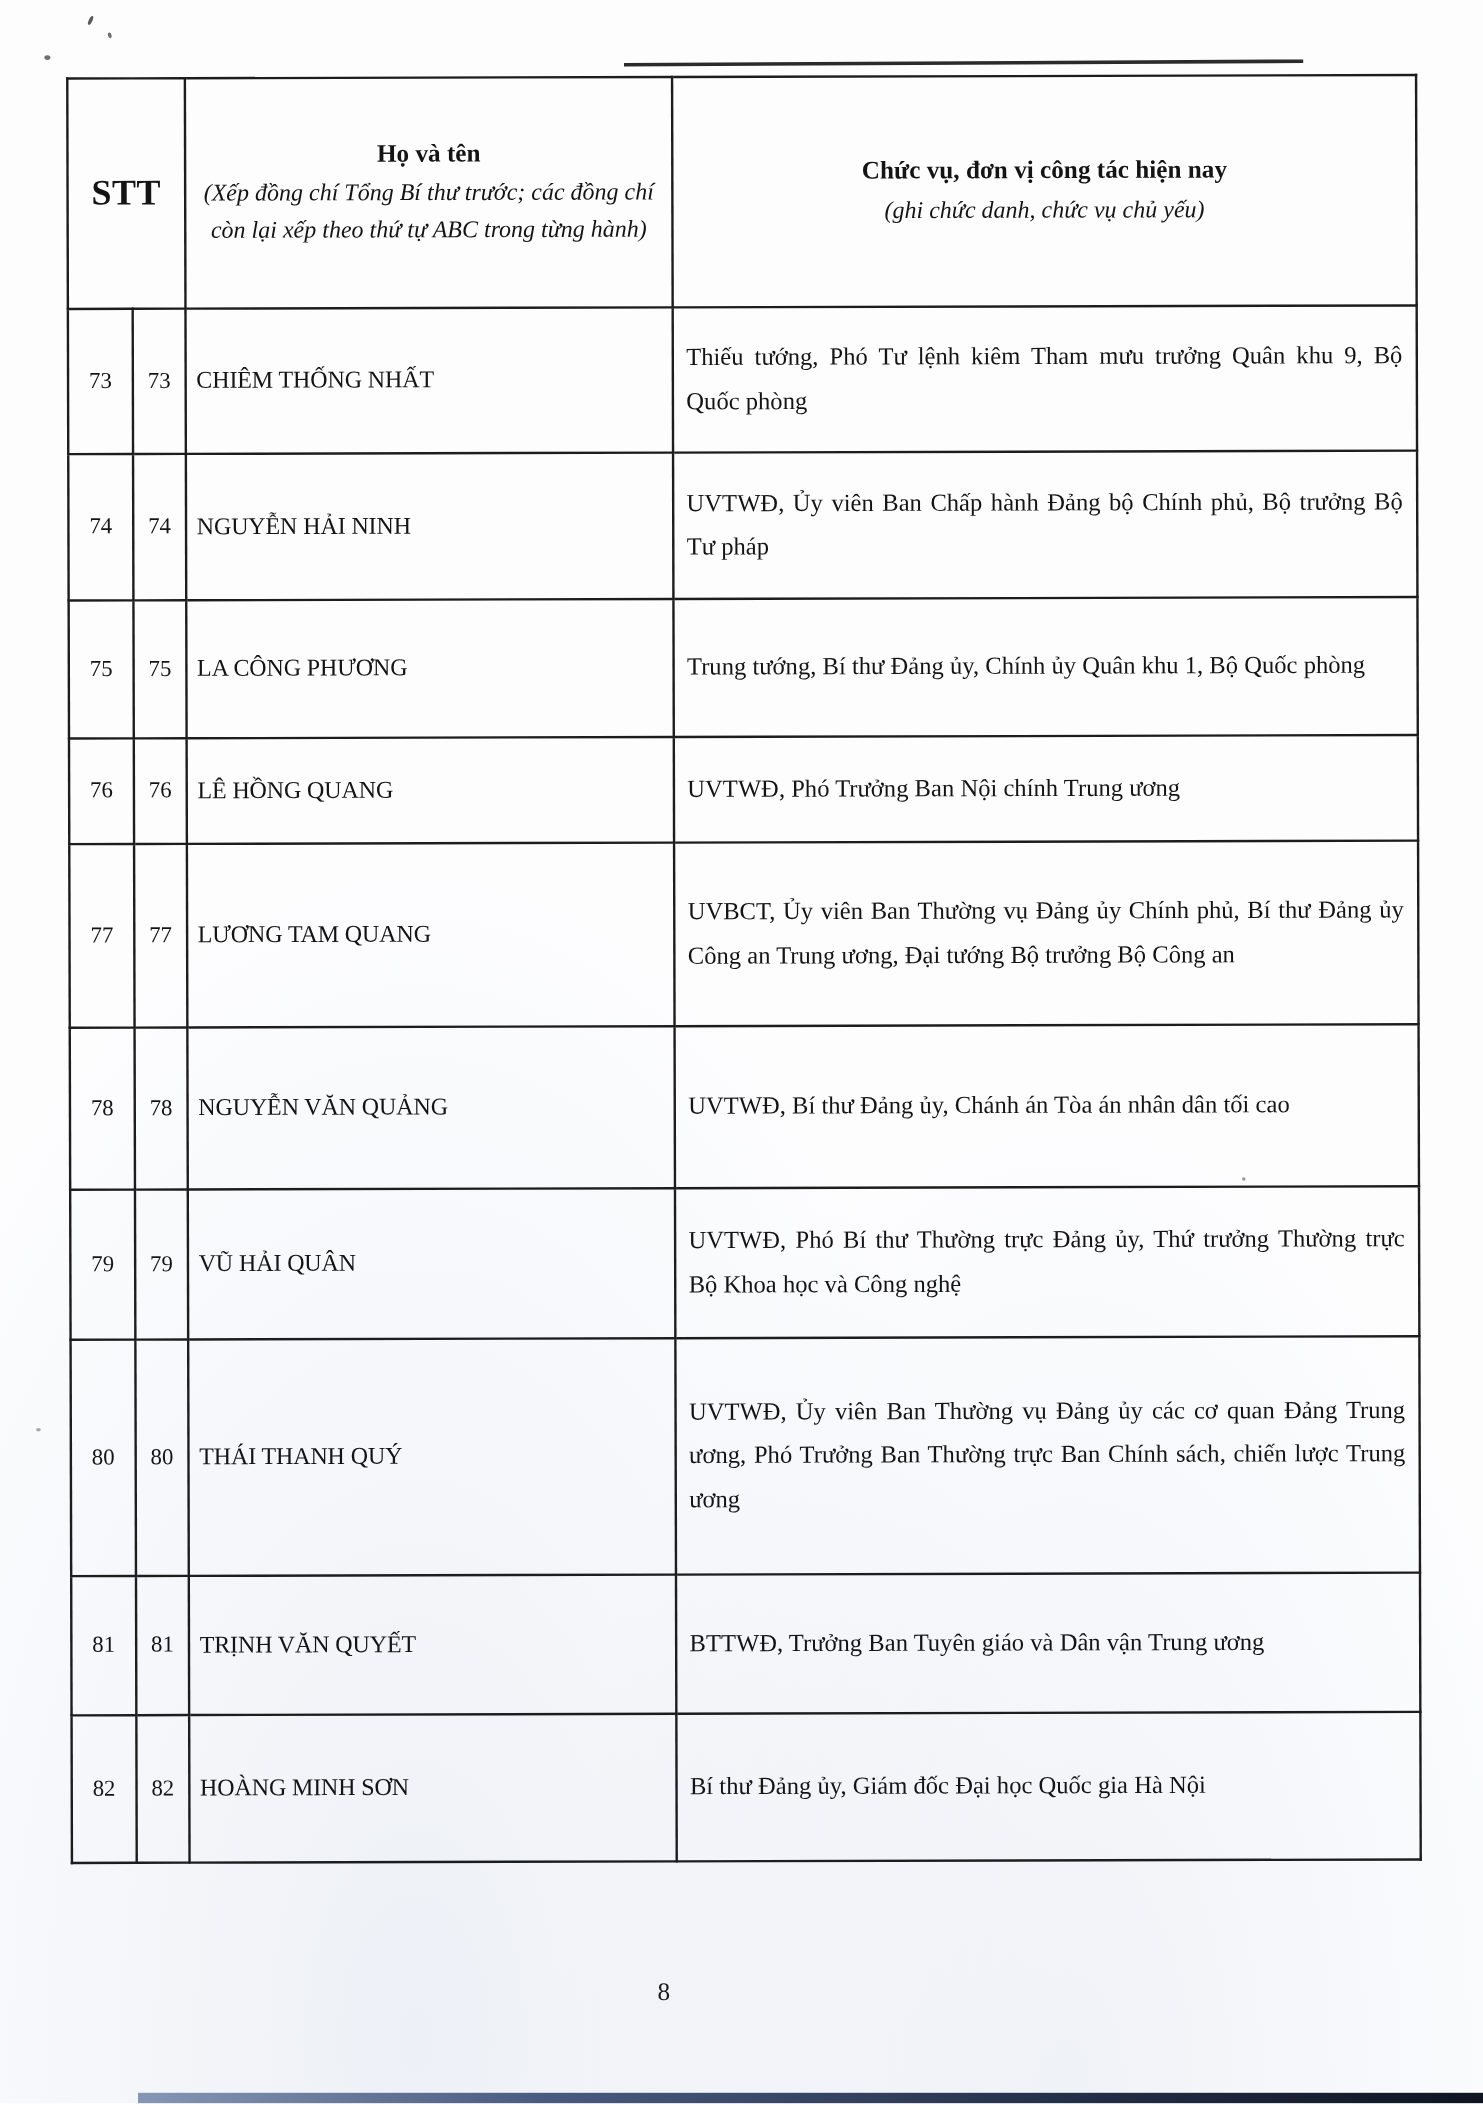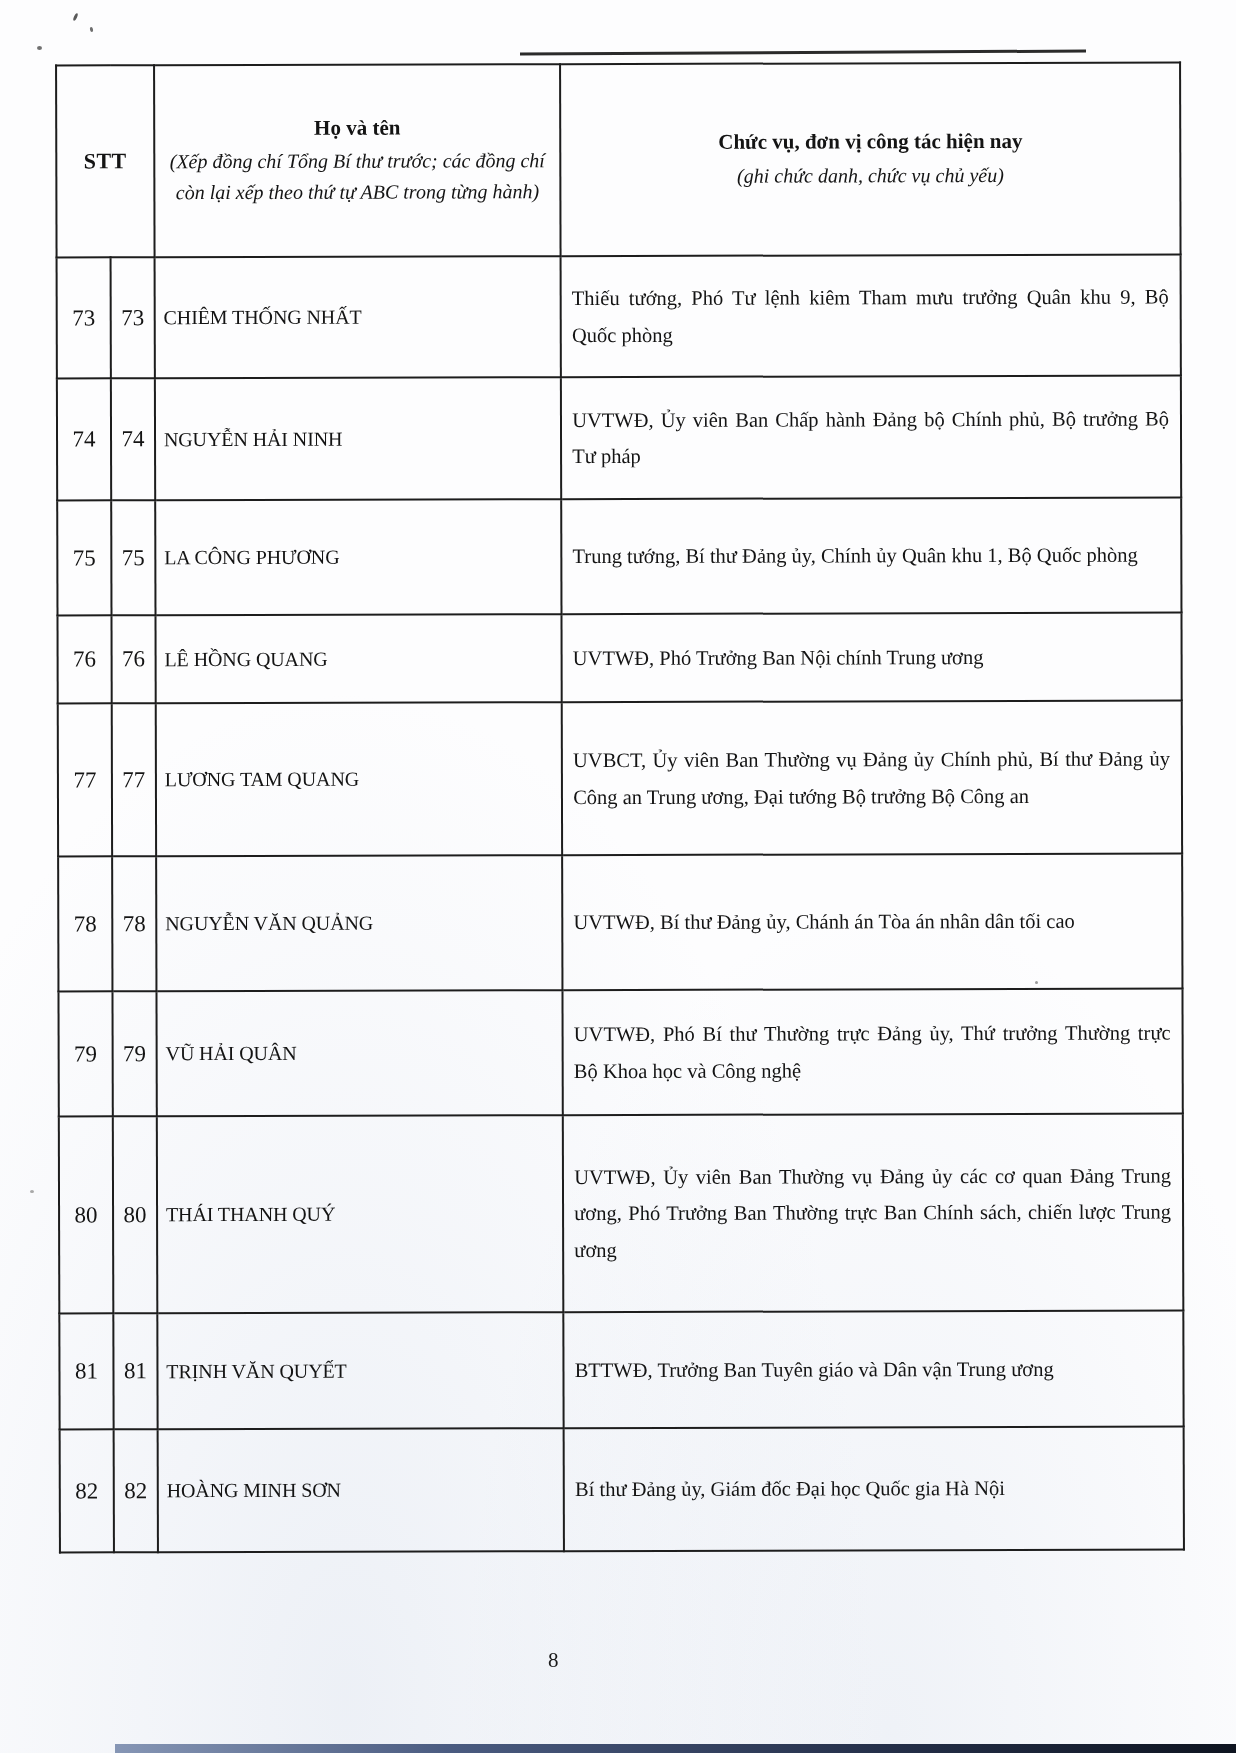--- a/index.html
+++ b/index.html
@@ -18,26 +18,26 @@
     position:absolute;left:57px;top:63px;width:1126px;
     border-collapse:collapse;
     transform:rotate(-0.15deg);
   }
   table.doc th, table.doc td{
     border:2px solid #1d1d1d;
     vertical-align:middle;
   }
   thead tr{height:192px;}
   th{font-weight:normal;}
-  .th-stt{font-weight:bold;font-size:22px;text-align:center;letter-spacing:0.5px;}
+  .th-stt{font-weight:bold;font-size:30px;text-align:center;letter-spacing:0.5px;}
   .th-name{text-align:center;padding:0 12px;}
   .th-pos{text-align:center;padding:0 30px;}
   .h-title{font-weight:bold;font-size:21px;line-height:1.4;}
   .h-sub{font-style:italic;font-size:20px;line-height:1.55;margin-top:3px;}
-  td.num{text-align:center;font-size:23px;}
+  td.num{text-align:center;font-size:19px;}
   td.name{font-size:20px;padding:4px 4px 4px 8px;letter-spacing:-0.1px;}
   td.pos{font-size:20.5px;padding:6px 11px 6px 10px;text-align:justify;line-height:1.78;}
   tbody tr:nth-child(1){height:121px;}
   tbody tr:nth-child(2){height:122px;}
   tbody tr:nth-child(3){height:115px;}
   tbody tr:nth-child(4){height:88px;}
   tbody tr:nth-child(5){height:153px;}
   tbody tr:nth-child(6){height:135px;}
   tbody tr:nth-child(7){height:125px;}
   tbody tr:nth-child(8){height:197px;}

